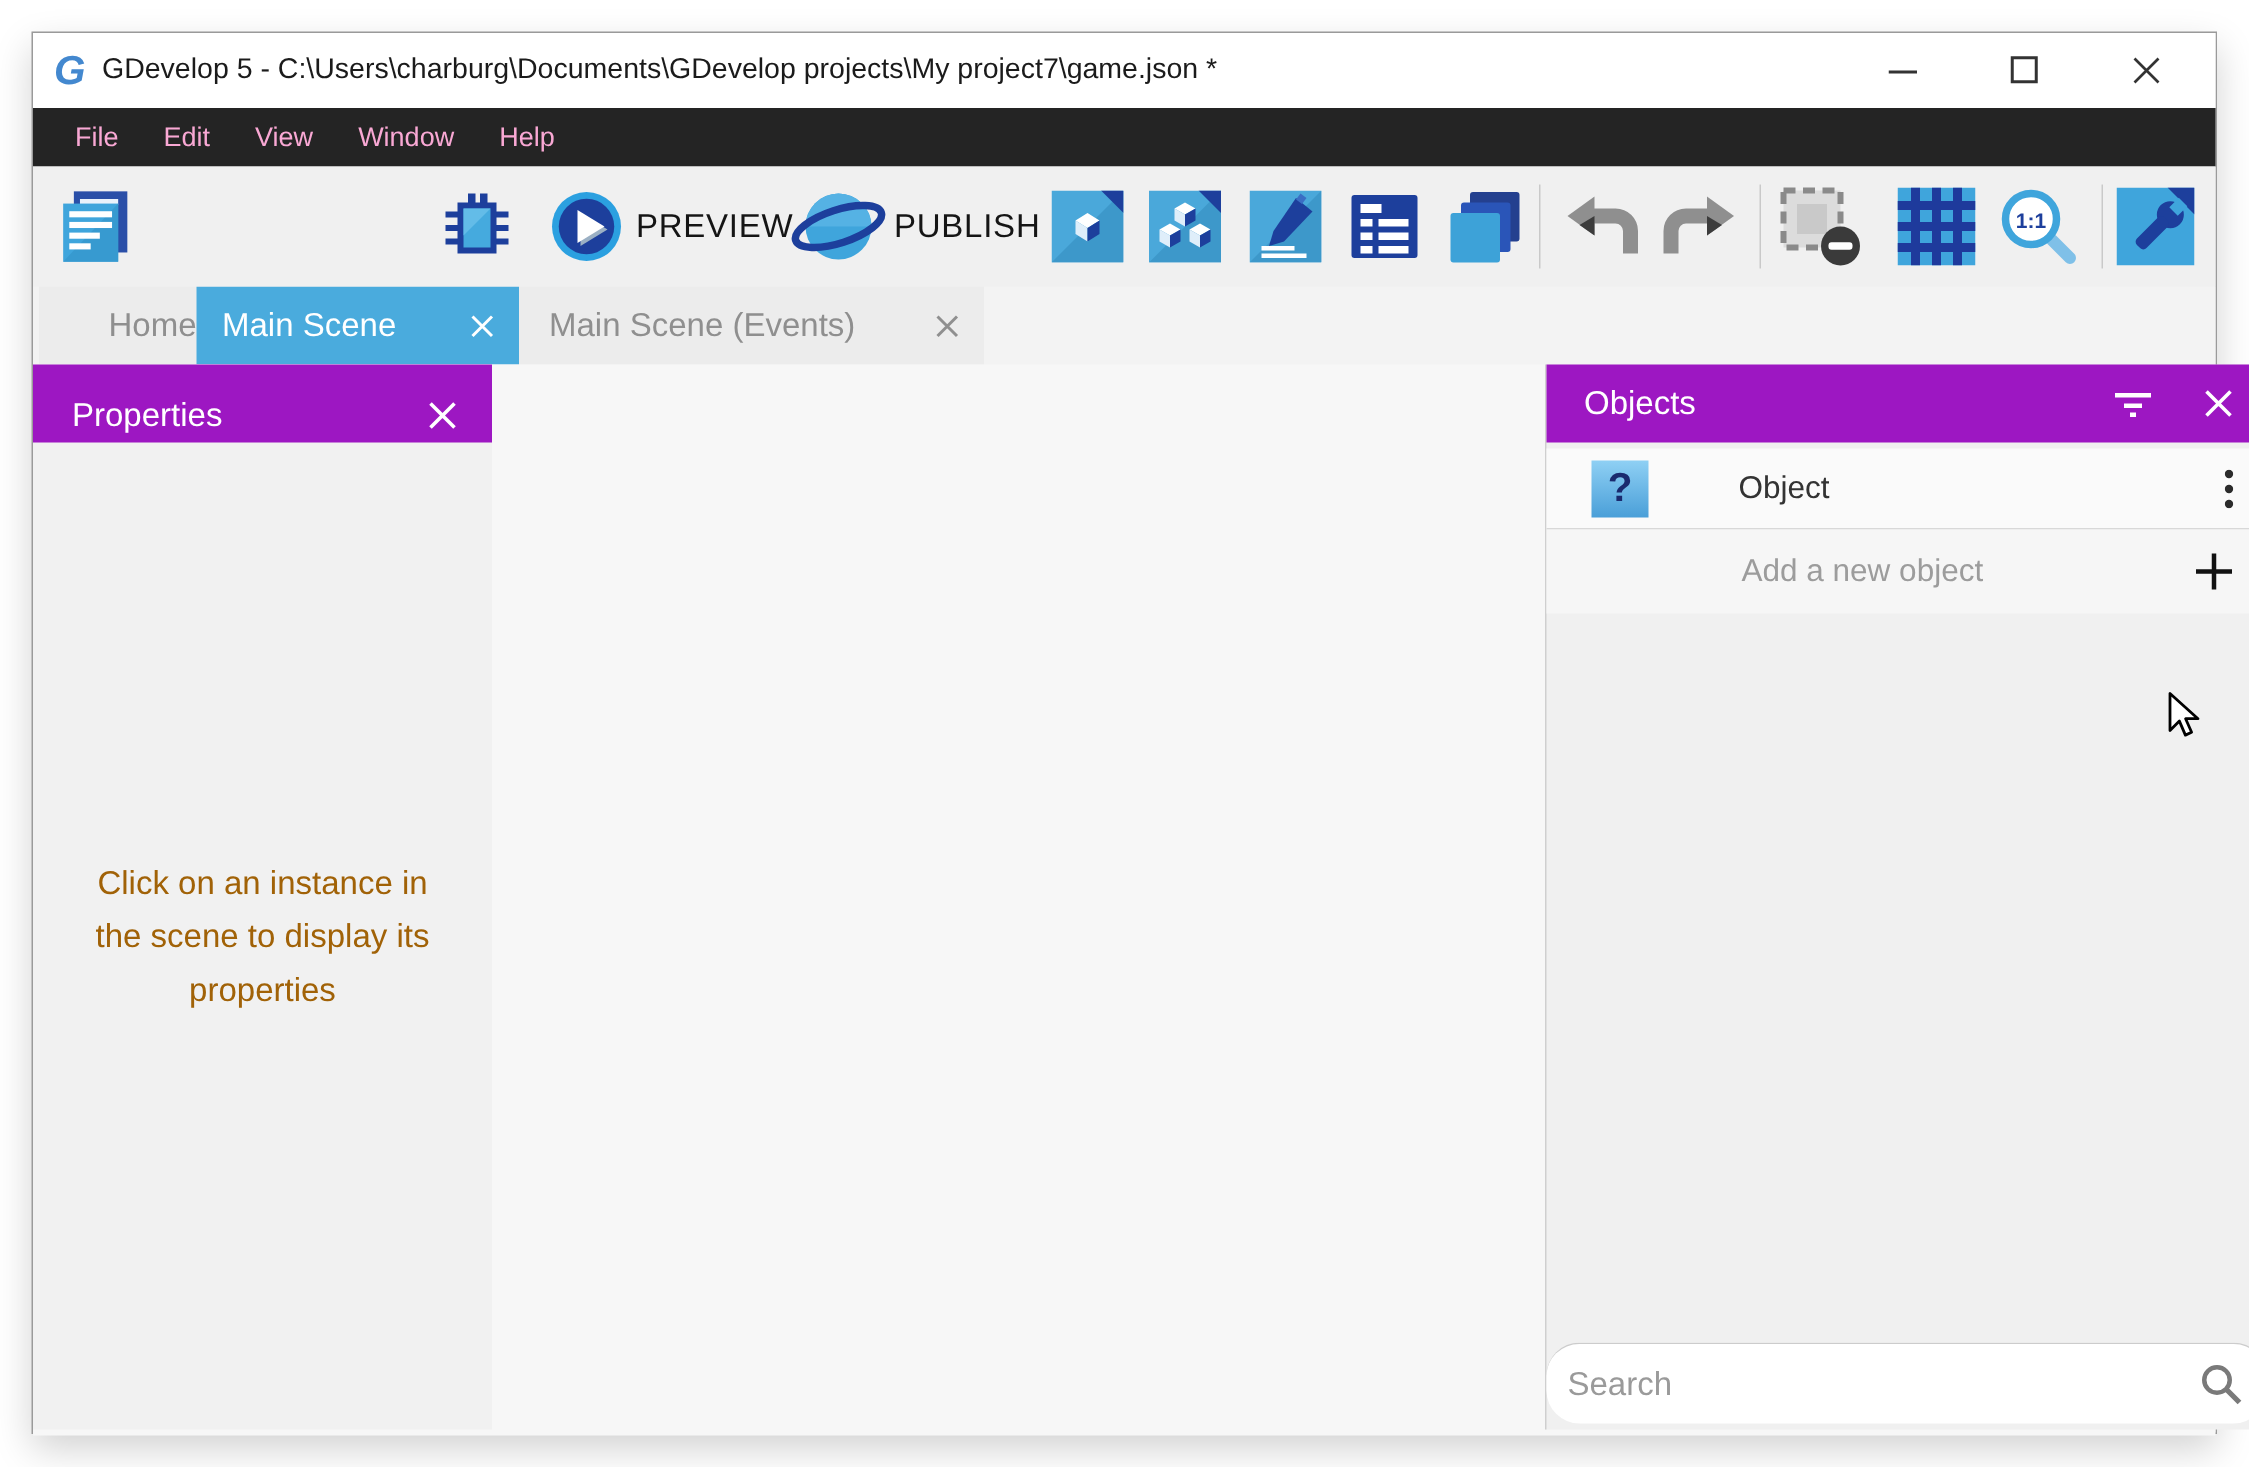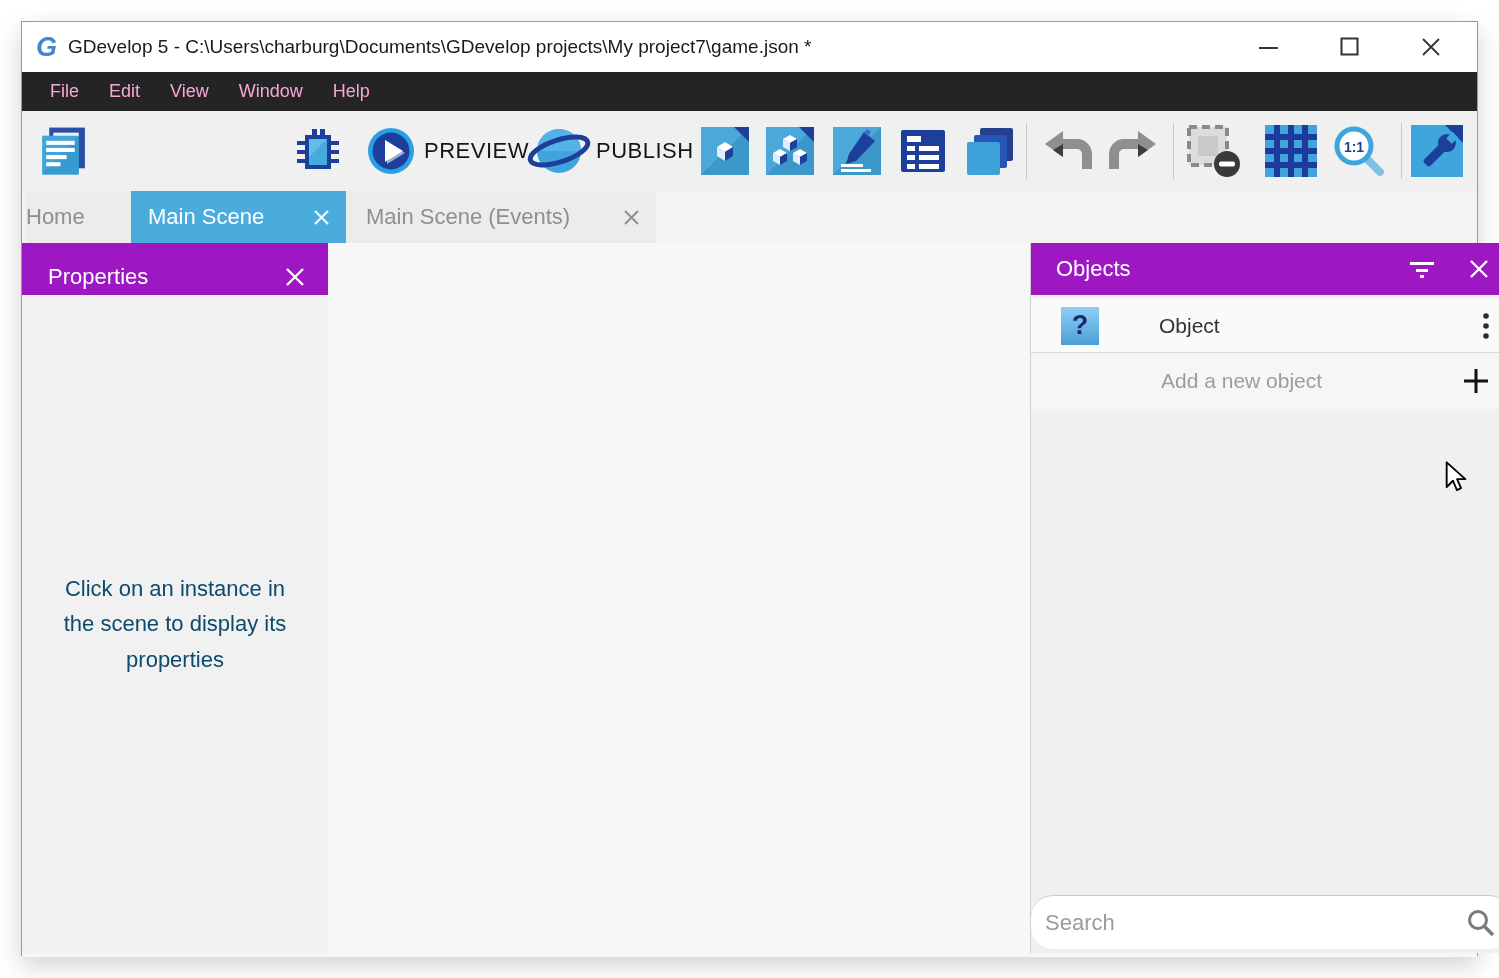--- a/index.html
+++ b/index.html
@@ -22,37 +22,37 @@
   .menu-item { color:#f9a8d4; font-size:18px; padding:0 15px; height:39px; line-height:39px; cursor:default; }
 
   
   .toolbar { height:80px; background:#f0f0f0; position:relative; }
   .tb { position:absolute; top:50%; transform:translateY(-50%); display:flex; align-items:center; }
   .tb-label { font-size:22px; color:#151515; letter-spacing:.5px; }
   .tb-sep { position:absolute; top:12px; width:1px; height:56px; background:#c9c9c9; }
 
   
   .tabbar { height:52px; background:#f3f3f3; display:flex; padding-left:4px; }
-  .tab { display:flex; align-items:center; justify-content:flex-start; font-size:22px; color:#8f8f8f;
+  .tab { display:flex; align-items:center; justify-content:flex-end; font-size:22px; color:#8f8f8f;
          background:#ececec; cursor:pointer; }
   .tab.home { width:105px; }
   .tab.scene { width:215px; background:#4aabdd; color:#ffffff; justify-content:flex-start; padding-left:17px; }
   .tab.events { width:310px; justify-content:flex-start; padding-left:20px; }
   .tab .xwrap { margin-left:auto; margin-right:16px; display:flex; align-items:center; cursor:pointer; }
 
   
   .content { position:relative; height:714px; background:#f7f7f7; }
 
   .panel-header { height:52px; background:#9d17c2; color:#fff; display:flex; align-items:center; }
   .panel-title { font-size:22px; }
 
   .props { position:absolute; left:0; top:0; width:306px; height:710px; background:#f1f1f1; }
   .props .panel-header { padding:16px 23px 0 26px; }
   .props-body { height:658px; display:flex; align-items:center; justify-content:center; }
-  .props-hint { width:256px; text-align:center; font-size:22px; line-height:1.6; color:#0c4a6e; }
+  .props-hint { width:256px; text-align:center; font-size:22px; line-height:1.6; color:#a16207; }
 
   .canvas-zone { position:absolute; left:306px; top:0; width:670px; height:710px; background:#ebebeb; }
   .scene-fill { position:absolute; left:11px; top:9px; width:637px; height:701px; background:#d2d2d2; cursor:crosshair; }
   .edge { position:absolute; }
   .handle { position:absolute; width:22px; height:22px; border-radius:50%; background:#3fa9e0; cursor:pointer; }
   .vtrack { position:absolute; background:#e6e6e6; }
   .vthumb { position:absolute; background:#bdbdbd; border-radius:3px; cursor:pointer; }
   .coord-badge { position:absolute; left:6px; top:666px; height:44px; min-width:108px;
                  background:rgba(66,66,66,.92); border-top-right-radius:10px;
                  color:#d0d0d0; font-size:25px; font-weight:700; line-height:44px; padding:0 10px; }

